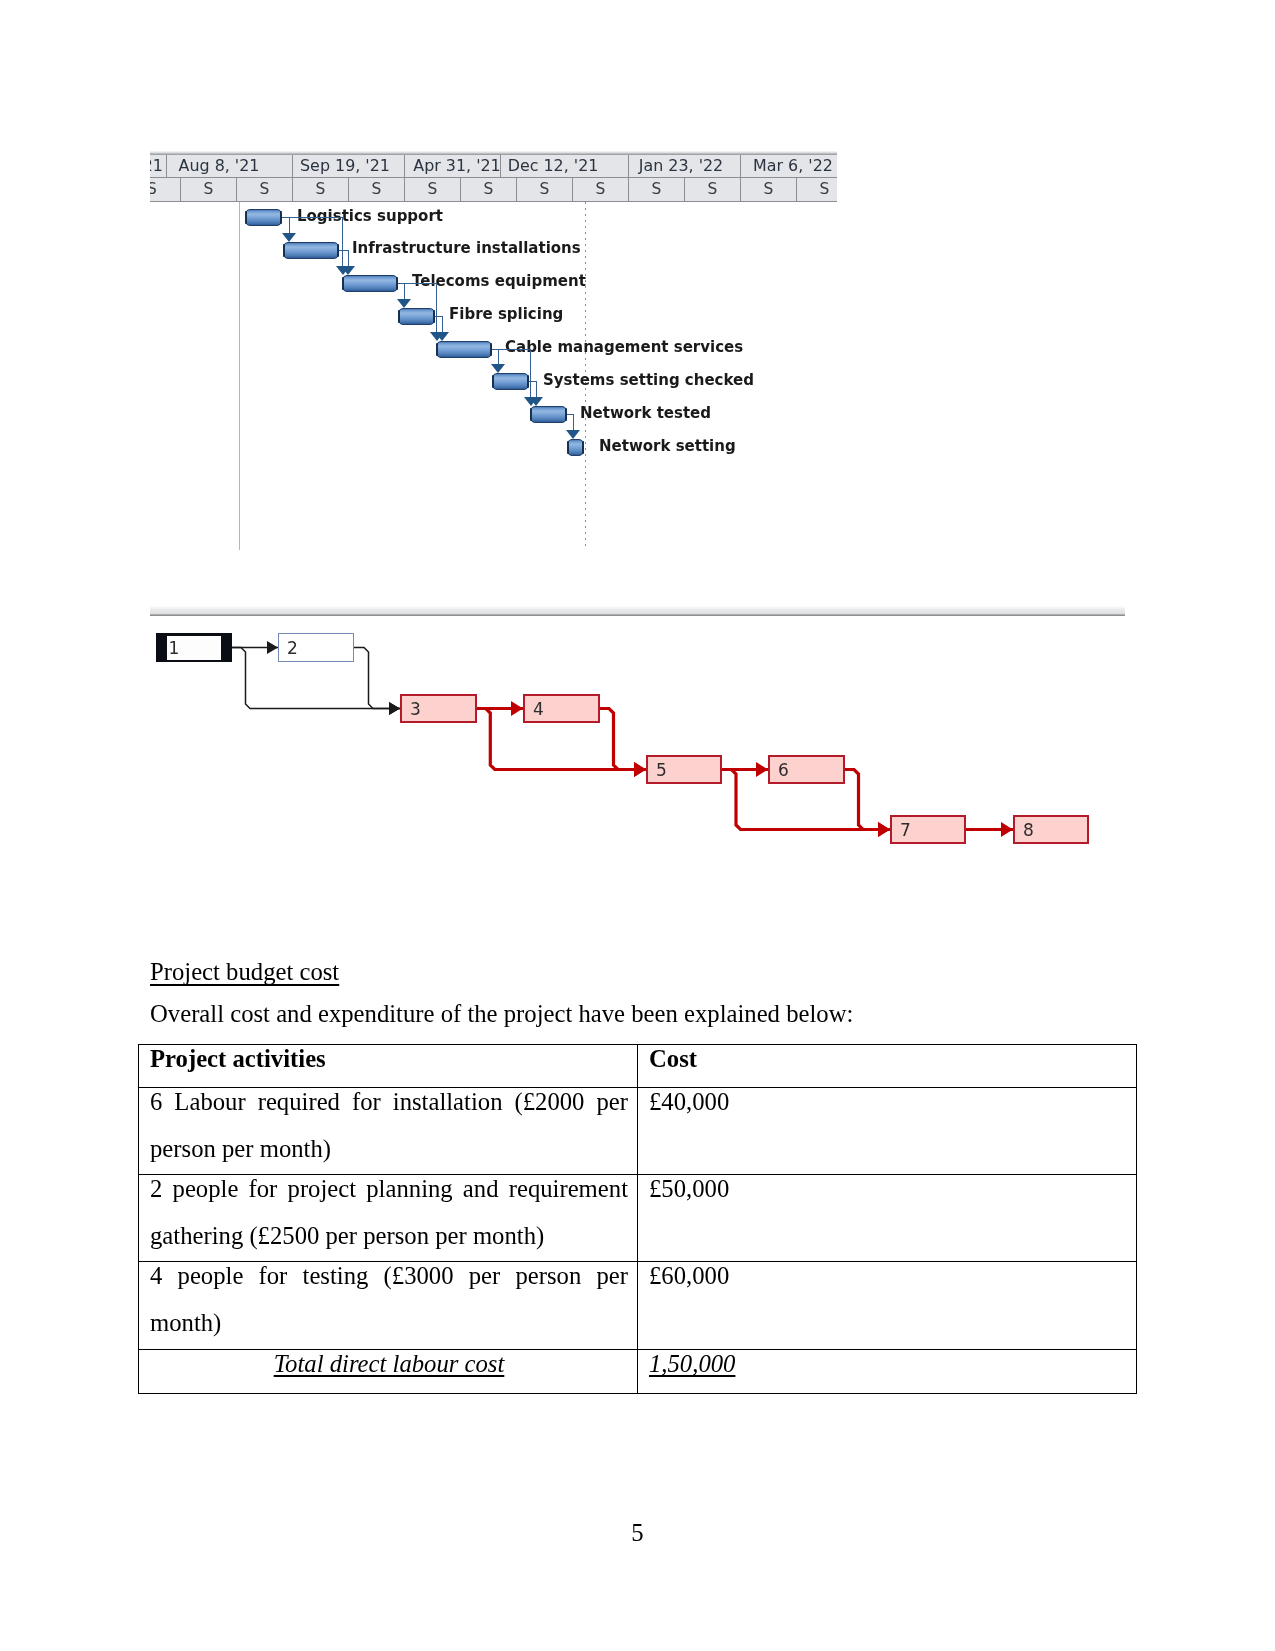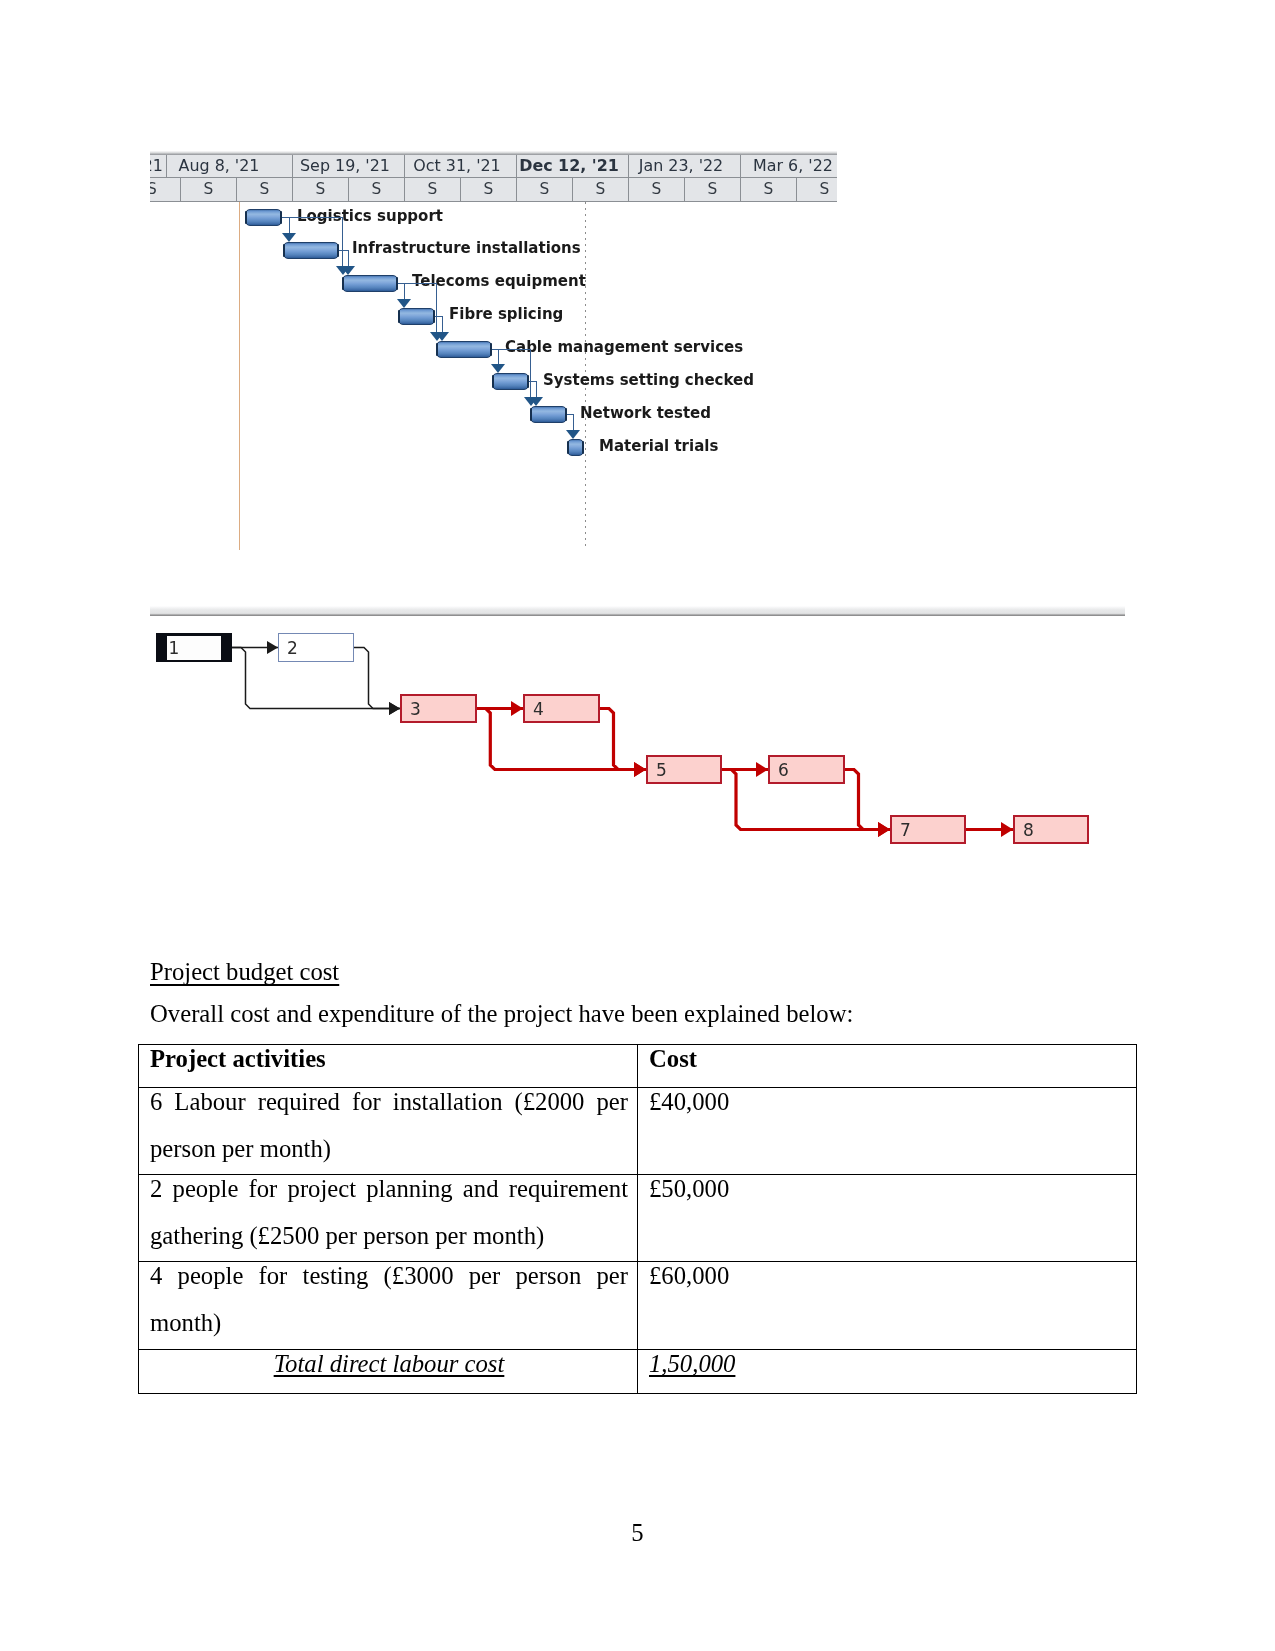--- a/index.html
+++ b/index.html
@@ -96,22 +96,22 @@
 <body>
 
 <div class="page">
   <div id="gantt">
     <div class="topstrip"></div>
     <div class="hdr">
       <div class="r1">
         <div class="mcell" style="left:-82px;width:112px;border-left:none;">Jun 27, '21</div>
       <div class="mcell" style="left: 16px; width: 112px;">Aug 8, '21</div>
           <div class="mcell" style="left: 142px; width: 112px;">Sep 19, '21</div>
-          <div class="mcell" style="left: 254px; width: 112px;">Oct 31, '21</div>
-          <div class="mcell" style="left: 366px; width: 112px; font-weight: bold;">Dec 12, '21</div>
+          <div class="mcell" style="left: 254px; width: 112px;">Apr 31, '21</div>
+          <div class="mcell" style="left: 350px; width: 112px;">Dec 12, '21</div>
           <div class="mcell" style="left: 478px; width: 112px;">Jan 23, '22</div>
           <div class="mcell" style="left: 590px; width: 112px;">Mar 6, '22</div>
         </div>
       <div class="r2">
         <div class="wcell" style="left:-26px;width:56px;border-left:none;">S</div>
       <div class="wcell" style="left: 30px; width: 56px;">S</div>
           <div class="wcell" style="left: 86px; width: 56px;">S</div>
           <div class="wcell" style="left: 142px; width: 56px;">S</div>
           <div class="wcell" style="left: 198px; width: 56px;">S</div>
           <div class="wcell" style="left: 254px; width: 56px;">S</div>
@@ -167,21 +167,21 @@
           <div class="body"></div>
           <div class="capl"></div>
           <div class="capr"></div>
         </div>
         <div class="glabel" style="left: 430px; top: 203.8px;">Network tested</div>
         <div class="gbar" style="left: 417px; top: 237px; width: 17px;">
           <div class="body"></div>
           <div class="capl"></div>
           <div class="capr"></div>
         </div>
-        <div class="glabel" style="left: 449px; top: 236.8px;">Material trials</div>
+        <div class="glabel" style="left: 449px; top: 236.8px;">Network setting</div>
         <div class="link" style="left: 132px; top: 15.3px; width: 8.2px; height: 1.2px;"></div>
         <div class="link" style="left: 139px; top: 15.3px; width: 1.2px; height: 17px;"></div>
         <div class="arrowdn" style="left: 132.4px; top: 30.9px;"></div>
         <div class="link" style="left: 189px; top: 47.8px; width: 10.2px; height: 1.2px;"></div>
         <div class="link" style="left: 198px; top: 47.8px; width: 1.2px; height: 17.5px;"></div>
         <div class="arrowdn" style="left: 191.4px; top: 63.9px;"></div>
         <div class="link" style="left: 248px; top: 80.8px; width: 7.2px; height: 1.2px;"></div>
         <div class="link" style="left: 254px; top: 80.8px; width: 1.2px; height: 17.5px;"></div>
         <div class="arrowdn" style="left: 247.4px; top: 96.9px;"></div>
         <div class="link" style="left: 285px; top: 113.8px; width: 8.2px; height: 1.2px;"></div>

